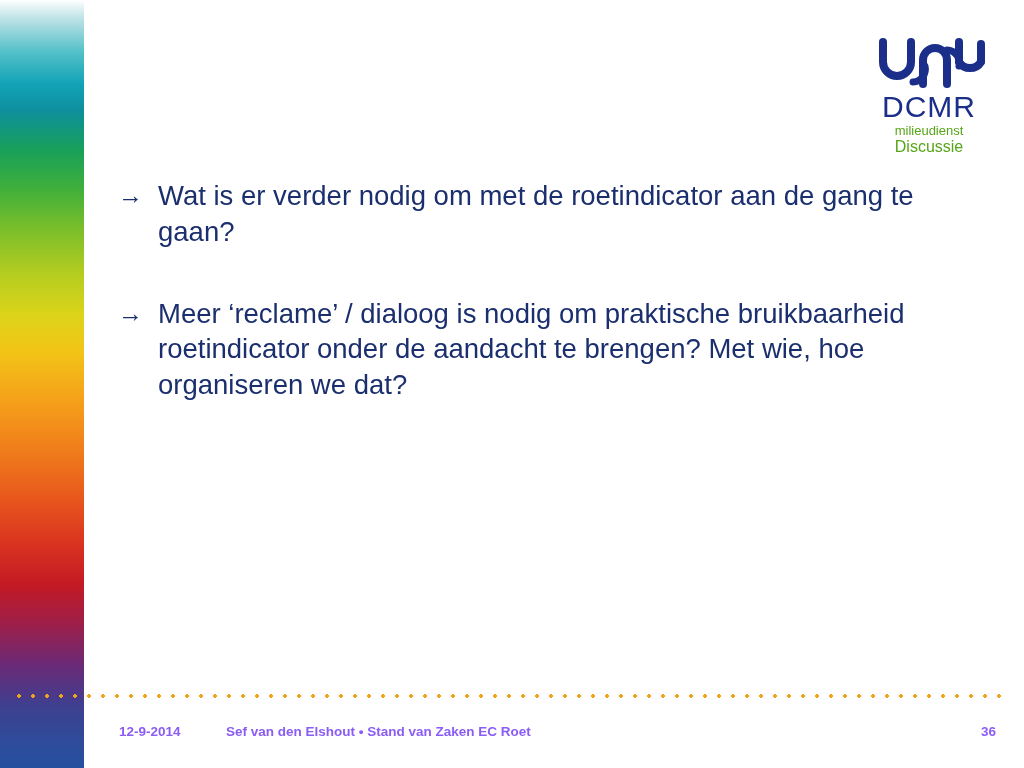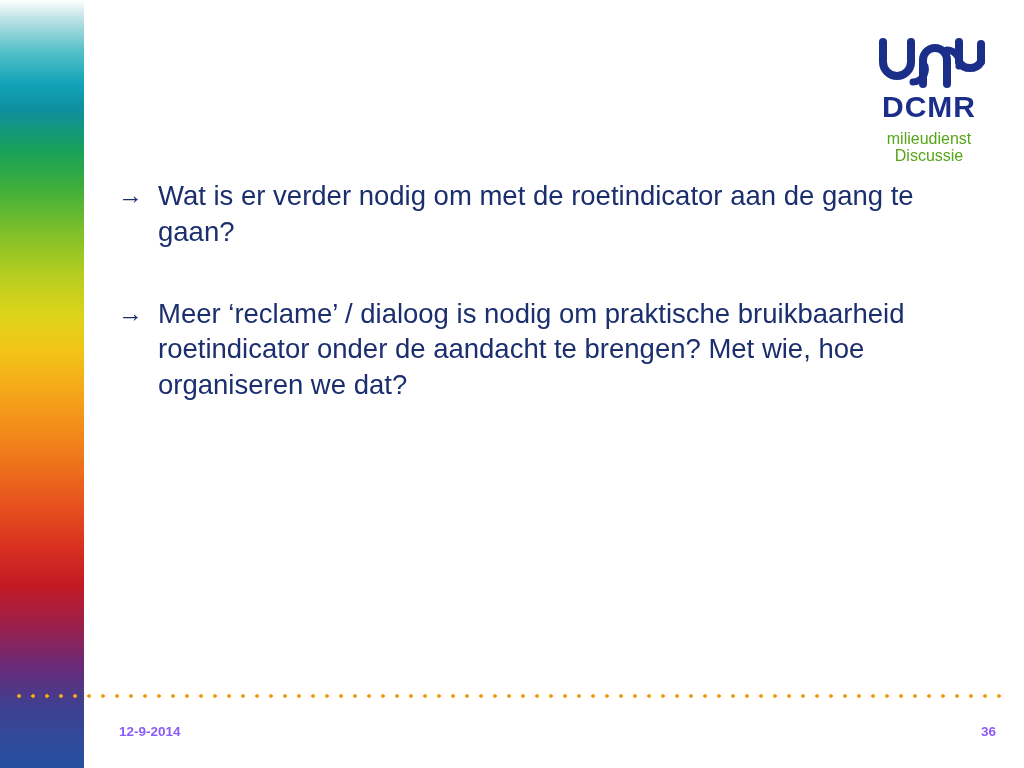--- a/index.html
+++ b/index.html
@@ -68,31 +68,31 @@
     width: 118px;
     text-align: center;
     user-select: none;
   }
   .logo-mark {
     display: block;
     margin: 0 auto;
   }
   .logo-dcmr {
     font-size: 30px;
-    font-weight: bold;
+    font-weight: normal;
     color: #1b2f8a;
     letter-spacing: 1px;
     line-height: 1.02;
     margin-top: -2px;
   }
   .logo-sub1 {
-    font-size: 16px;
+    font-size: 13px;
     color: #57a519;
     line-height: 1.1;
-    margin-top: 7px;
+    margin-top: 1px;
   }
   .logo-sub2 {
     font-size: 16px;
     color: #57a519;
     line-height: 1.1;
   }
   
   .body {
     position: absolute;
     left: 118px;
@@ -189,16 +189,17 @@
       <span class="bullet-marker">→</span>
       <span class="bullet-text">Meer ‘reclame’ / dialoog is nodig om praktische bruikbaarheid roetindicator onder de aandacht te brengen? Met wie, hoe organiseren we dat?</span>
     </div>
 
   </div>
 
   <div class="footer-dots"></div>
 
   <div class="footer">
     <span class="footer-date">12-9-2014</span>
+    <span class="footer-center">Sef van den Elshout • Stand van Zaken EC Roet</span>
     <span class="footer-page">36</span>
   </div>
 
 </div>
 
 </body></html>

